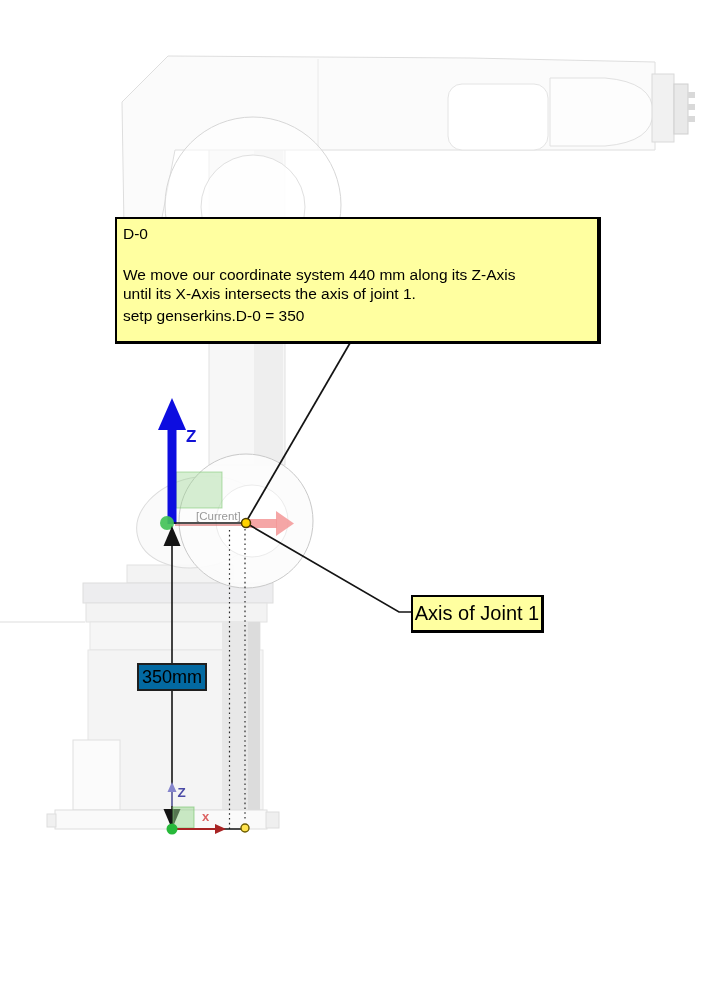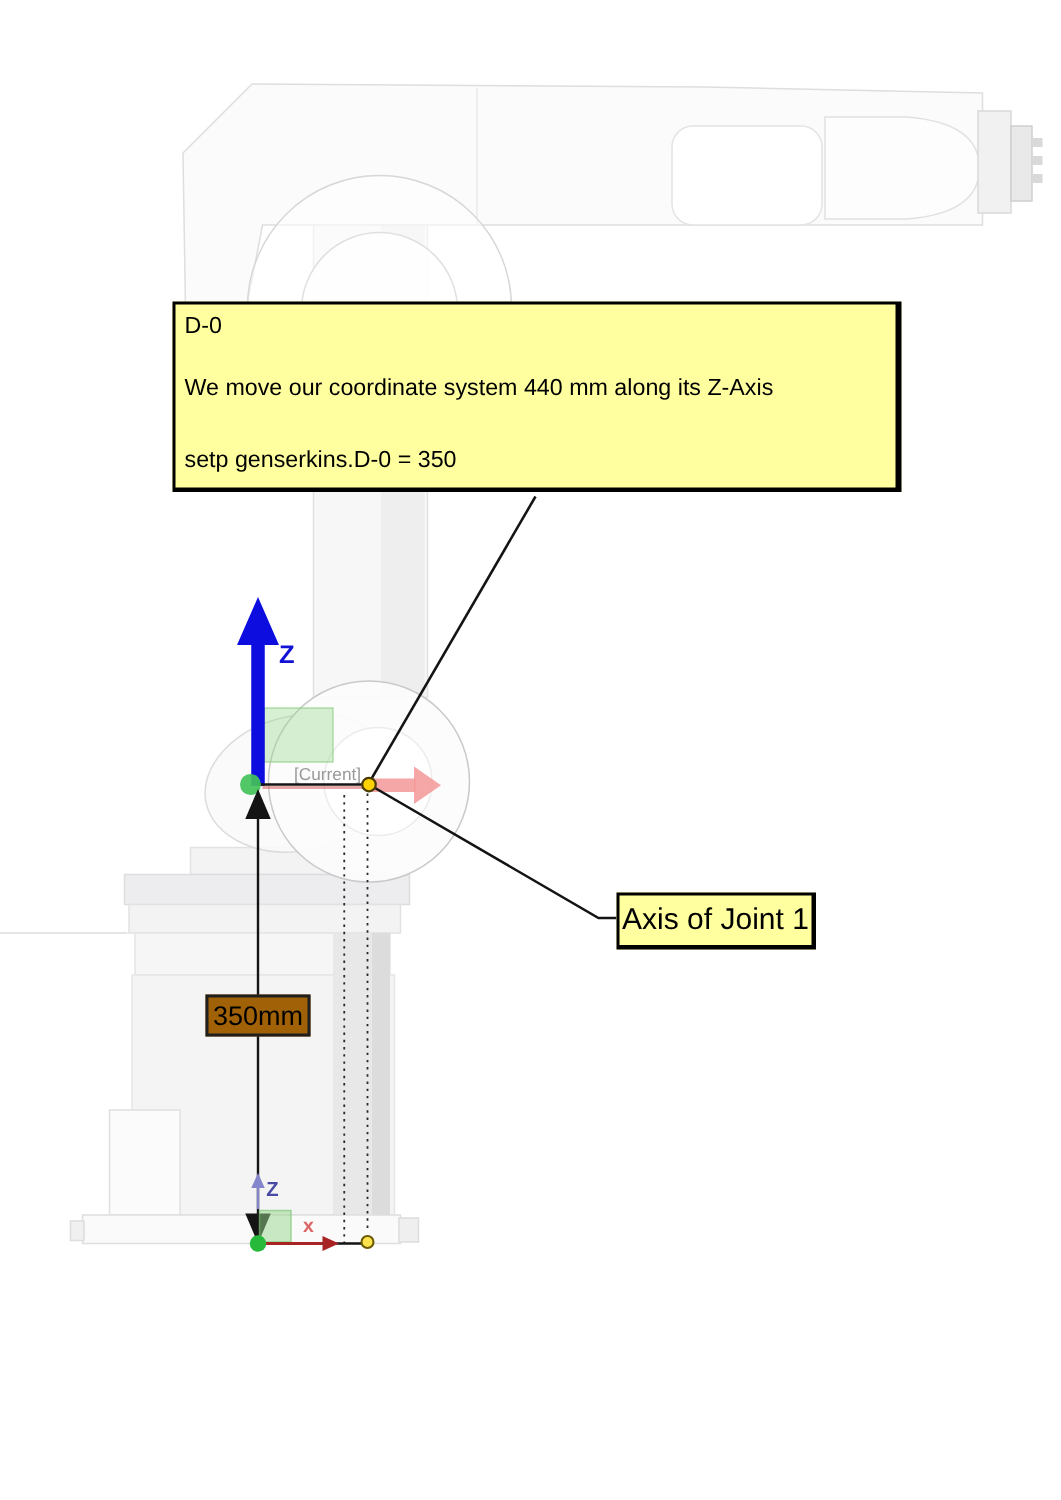--- a/index.html
+++ b/index.html
@@ -5,29 +5,29 @@
   html,body{margin:0;padding:0;background:#ffffff;}
   #stage{
     position:relative;width:707px;height:1000px;background:#ffffff;
     overflow:hidden;font-family:"Liberation Sans",sans-serif;color:#000;
   }
   #scene-svg{position:absolute;left:0;top:0;}
   .callout-box{
     position:absolute;box-sizing:border-box;background:#ffffa0;
     border:2px solid #000;border-right-width:4px;border-bottom-width:3px;
   }
-  #d0-box{left:115px;top:201px;width:486px;height:127px;
+  #d0-box{left:115px;top:217px;width:486px;height:127px;
     padding:5px 6px;font-size:15.5px;line-height:19px;}
   #d0-box .title{margin-bottom:22px;}
-  #d0-box .command{margin-top:29px;}
+  #d0-box .command{margin-top:3px;}
   #axis-label-box{left:411px;top:595px;width:133px;height:38px;
     border-right-width:3px;display:flex;align-items:center;justify-content:center;
     font-size:20px;}
   #dim-label-box{position:absolute;box-sizing:border-box;left:137px;top:663px;
-    width:70px;height:28px;background:#a16207;border:2px solid #1f1f1f;
+    width:70px;height:28px;background:#0369a1;border:2px solid #1f1f1f;
     display:flex;align-items:center;justify-content:center;font-size:18px;}
   svg text{font-family:"Liberation Sans",sans-serif;}
 </style>
 </head>
 <body>
 
 <div id="stage">
 
   <svg id="scene-svg" width="707" height="1000" viewBox="0 0 707 1000">
 
@@ -119,20 +119,21 @@
         <polygon points="215,824 215,834 226,829" fill="#a82424"></polygon>
       </g>
       <circle cx="172" cy="829" r="5.5" fill="#27b93a"></circle>
       <circle cx="245" cy="828" r="4" fill="#ffe34d" stroke="#6b5b00" stroke-width="1.4"></circle>
     </g>
   </svg>
 
   <div id="d0-box" class="callout-box">
     <div class="title">D-0</div>
     <div>We move our coordinate system  440 mm along its Z-Axis</div>
+    <div>until its X-Axis intersects the axis of joint 1.</div>
     <div class="command">setp genserkins.D-0 = 350</div>
   </div>
 
   <div id="axis-label-box" class="callout-box">
     <span>Axis of Joint 1</span>
   </div>
 
   <div id="dim-label-box">
     <span>350mm</span>
   </div>

